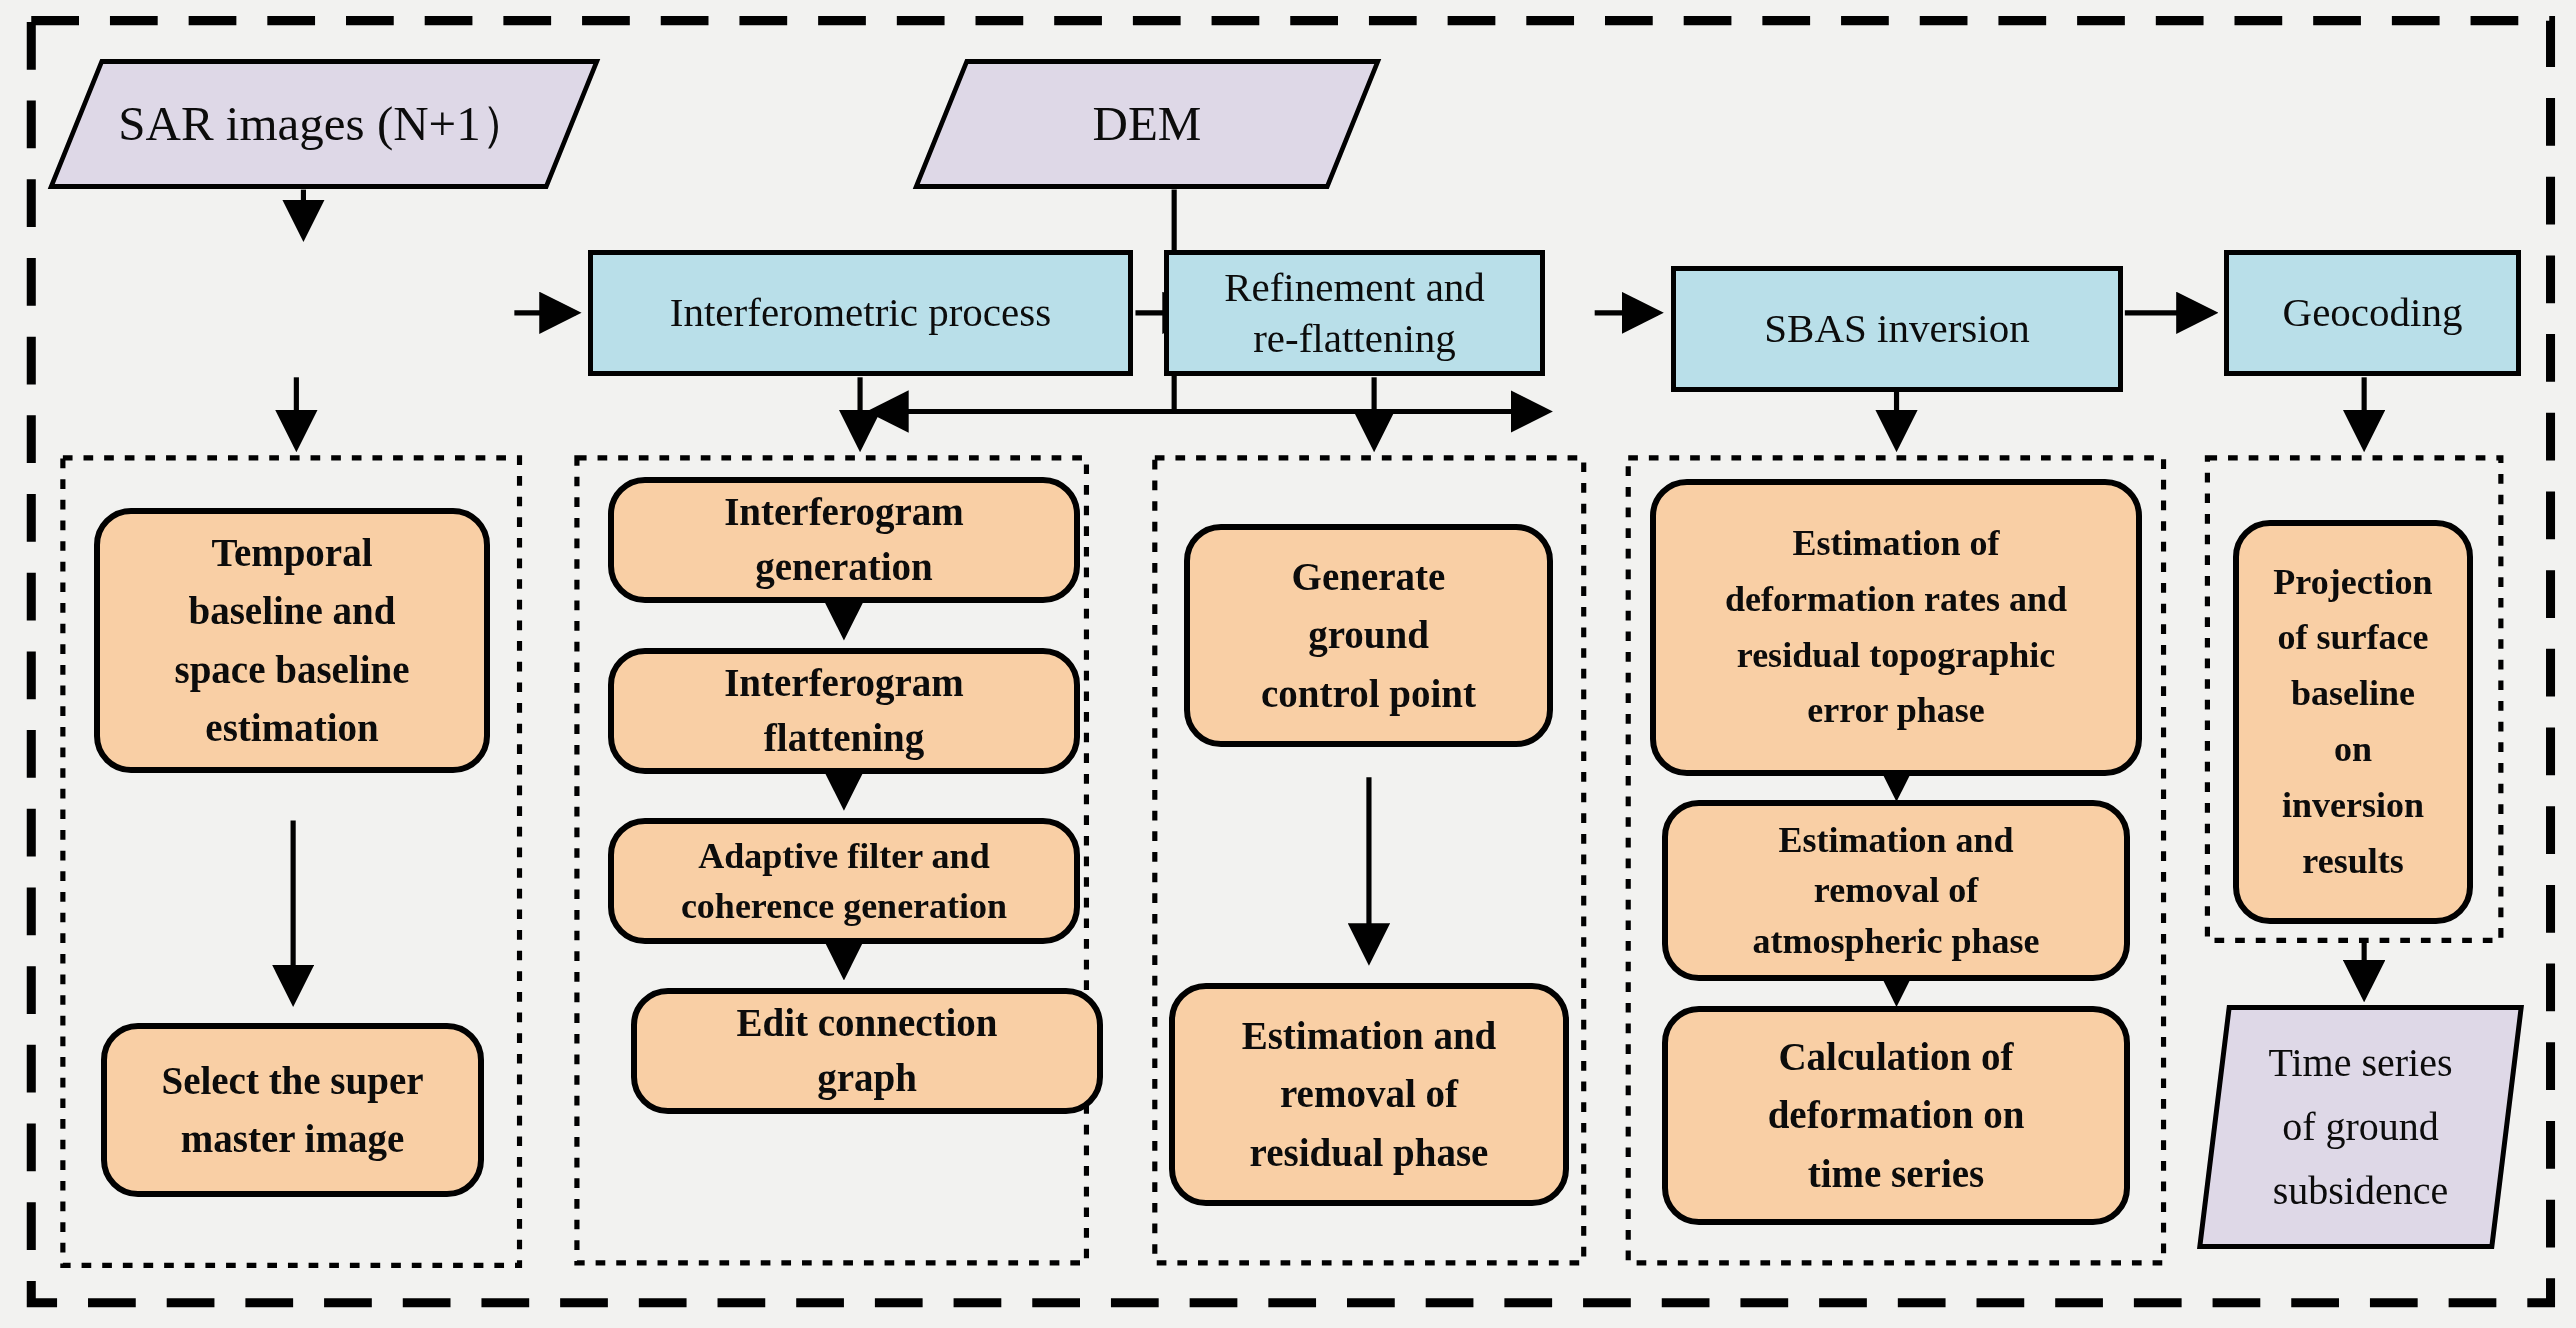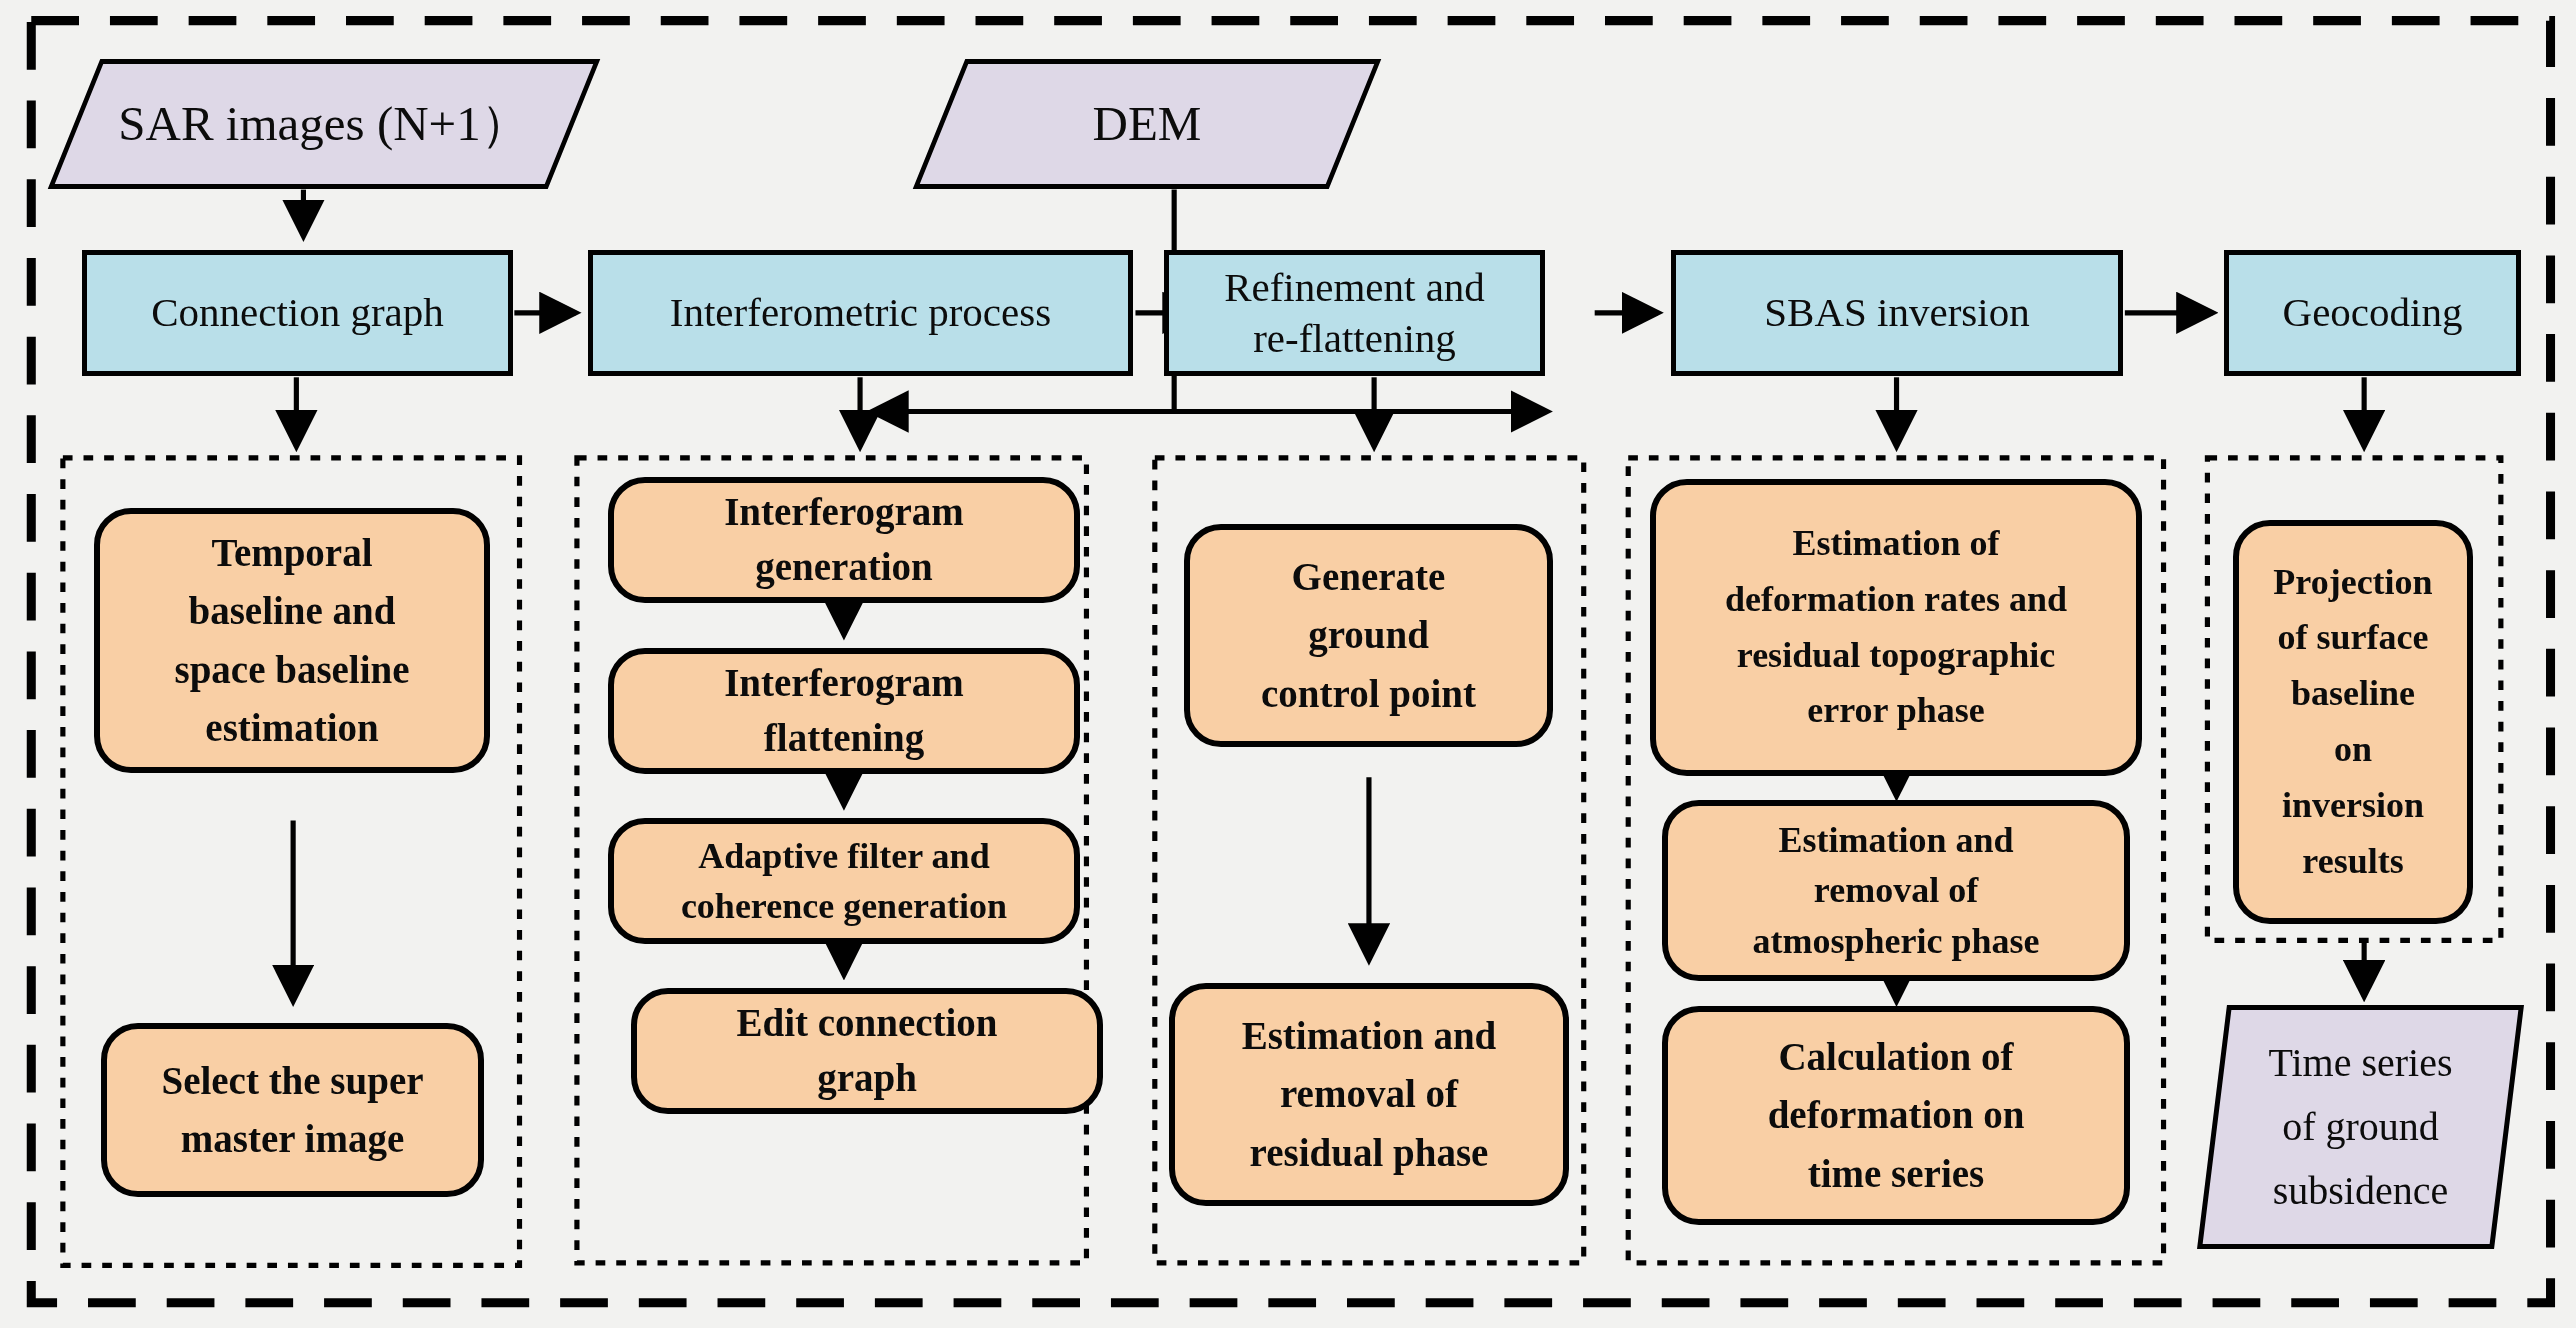--- a/index.html
+++ b/index.html
@@ -84,34 +84,30 @@
 
   <div class="node par" style="left:74px;top:59px;width:500px;height:130px;">
     <div class="shape"></div>
     <div class="label">SAR images (N+1）</div>
   </div>
   <div class="node par" style="left:939px;top:59px;width:416px;height:130px;">
     <div class="shape"></div>
     <div class="label">DEM</div>
   </div>
 
-  <div class="node proc" style="left:82px;top:250px;width:431px;height:126px;">
-    <div class="shape"></div>
-    <div class="label">Connection graph</div>
-  </div>
   <div class="node proc" style="left:588px;top:250px;width:545px;height:126px;">
     <div class="shape"></div>
     <div class="label">Interferometric process</div>
   </div>
   <div class="node proc" style="left:1164px;top:250px;width:381px;height:126px;">
     <div class="shape"></div>
     <div class="label">Refinement and
 re-flattening</div>
   </div>
-  <div class="node proc" style="left:1671px;top:250px;width:452px;height:126px;">
+  <div class="node proc" style="left:1671px;top:266px;width:452px;height:126px;">
     <div class="shape"></div>
     <div class="label">SBAS inversion</div>
   </div>
   <div class="node proc" style="left:2224px;top:250px;width:297px;height:126px;">
     <div class="shape"></div>
     <div class="label">Geocoding</div>
   </div>
 
   <div class="node step" style="left:94px;top:508px;width:396px;height:265px;">
     <div class="shape"></div>

